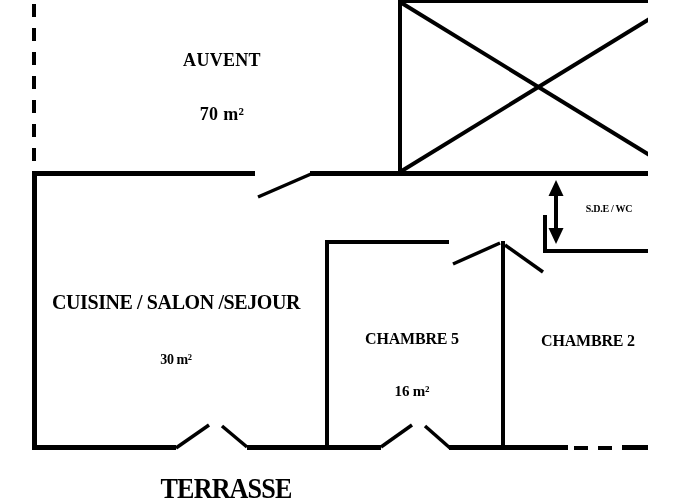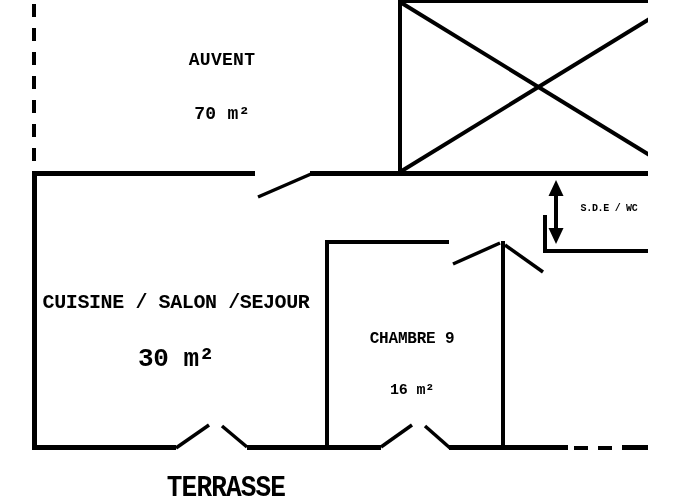--- a/index.html
+++ b/index.html
@@ -1,35 +1,35 @@
 <!DOCTYPE html>
 <html><head>
 <meta charset="utf-8">
 <style>
   html,body{margin:0;padding:0;background:#fff;}
   .plan{
     position:relative;width:648px;height:500px;background:#ffffff;
-    overflow:hidden;font-family:Liberation Mono, monospace;color:#000;
+    overflow:hidden;font-family:Liberation Serif, serif;color:#000;
   }
   .wall{position:absolute;background:#000;}
   .dashed-v{
     position:absolute;
     background:repeating-linear-gradient(to bottom,#000 0 13px,transparent 13px 24px);
   }
   .dash-h{position:absolute;background:#000;}
   svg.lines{position:absolute;left:0;top:0;width:700px;height:500px;}
   .label{
     position:absolute;text-align:center;font-weight:bold;white-space:nowrap;
     transform:translateX(-50%);
   }
   .room-name{display:block;}
   .room-area{display:block;margin-top:32px;}
   .lbl-auvent{left:222px;top:49px;font-size:18px;line-height:22px;letter-spacing:.3px;}
   .lbl-living{left:176px;top:290px;font-size:20px;line-height:25px;letter-spacing:-0.4px;}
-  .lbl-living .room-area{font-size:26px;}
+  .lbl-living .room-area{font-size:14px;}
   .lbl-ch1{left:412px;top:329px;font-size:16px;line-height:20px;letter-spacing:-0.2px;}
   .lbl-ch1 .room-area{font-size:15px;}
   .lbl-ch2{left:588px;top:331px;font-size:16px;line-height:20px;letter-spacing:-0.2px;}
   .lbl-ch2 .room-area{font-size:15px;}
   .lbl-sde{left:609px;top:203px;font-size:10px;letter-spacing:-0.3px;}
   .lbl-terrasse{
     left:226px;top:471px;font-size:30px;letter-spacing:-1px;
     transform:translateX(-50%) scaleX(0.87);transform-origin:center top;
   }
 </style>
@@ -84,25 +84,26 @@
     <span class="room-name">AUVENT</span>
     <span class="room-area">70 m²</span>
   </div>
 
   <div class="label lbl-living">
     <span class="room-name">CUISINE / SALON /SEJOUR</span>
     <span class="room-area">30 m²</span>
   </div>
 
   <div class="label lbl-ch1">
-    <span class="room-name">CHAMBRE 9</span>
+    <span class="room-name">CHAMBRE 5</span>
     <span class="room-area">16 m²</span>
   </div>
 
   <div class="label lbl-ch2">
+    <span class="room-name">CHAMBRE 2</span>
   </div>
 
   <div class="label lbl-sde">
     <span class="room-name">S.D.E / WC</span>
   </div>
 
   <div class="label lbl-terrasse">
     <span class="room-name">TERRASSE</span>
   </div>
 

